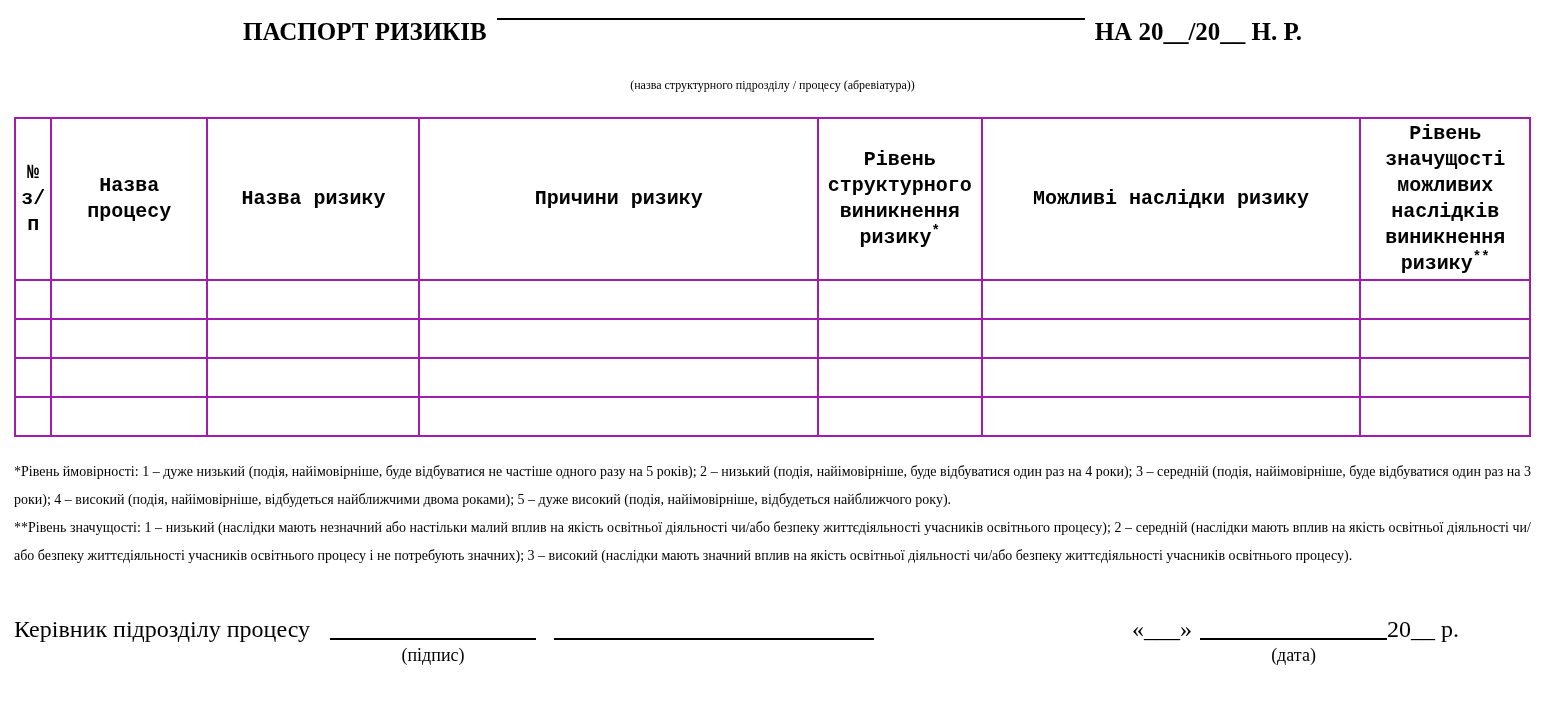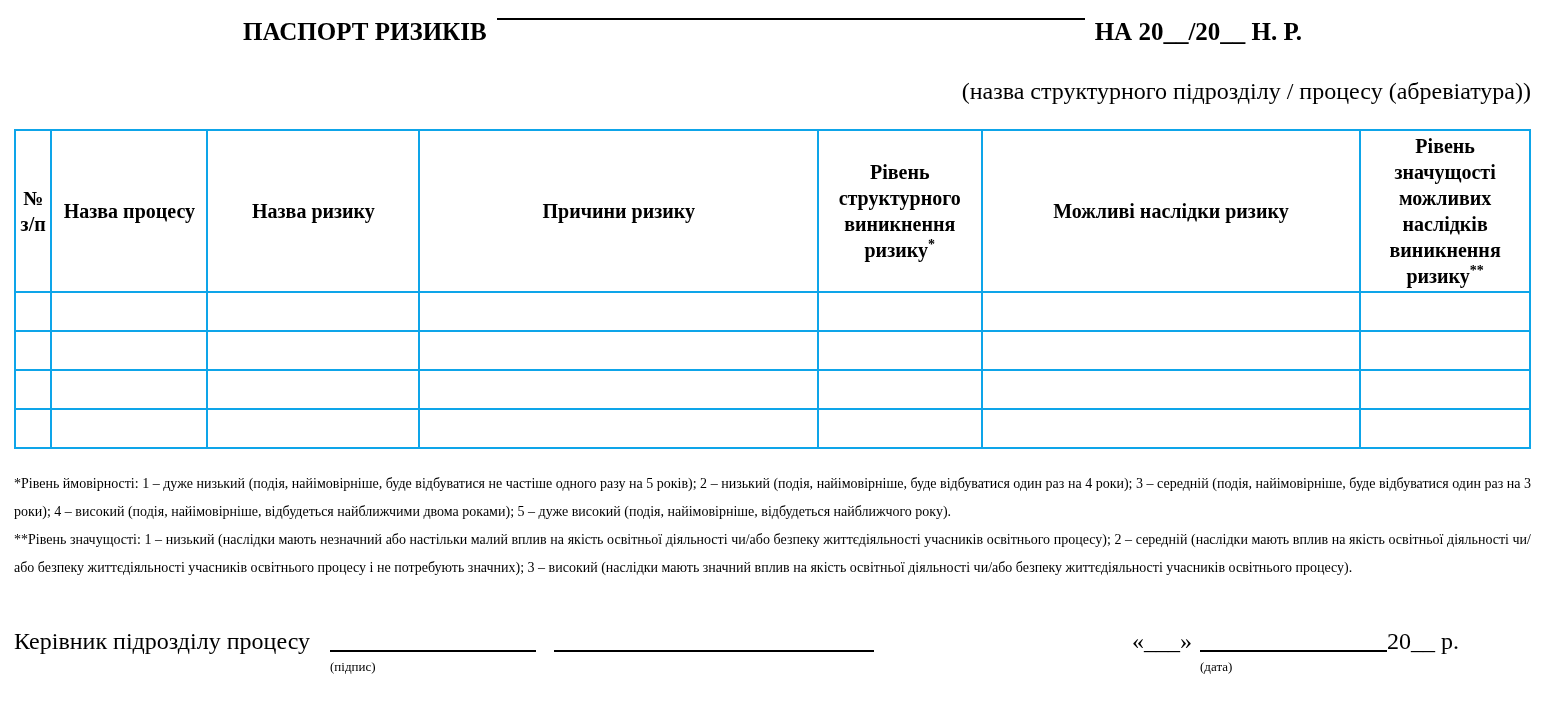--- a/index.html
+++ b/index.html
@@ -15,31 +15,32 @@
   
   .title-line {
     display: flex; align-items: flex-start; justify-content: center;
     font-weight: bold; font-size: 25px; margin-top: 8px; white-space: nowrap;
   }
   .title-blank {
     display: inline-block; width: 588px;
     border-bottom: 2px solid #000; margin: 0 10px;
   }
   .subtitle {
-    text-align: right; font-size: 24px; margin-top: 32px;
+    text-align: center; font-size: 12px; margin-top: 32px;
   }
 
   
   table.risk {
     border-collapse: collapse; table-layout: fixed;
     width: 1517px; margin-top: 24px;
   }
   table.risk th, table.risk td {
-    border: 2px solid #0ea5e9; padding: 2px 6px;
+    border: 2px solid #a21caf; padding: 2px 6px;
     overflow: hidden;
+    font-family: Liberation Mono, monospace;
   }
   table.risk thead th {
     height: 146px; font-size: 20px; font-weight: bold;
     text-align: center; vertical-align: middle; line-height: 1.3;
   }
   table.risk thead th.tight { padding: 18px 1px; }
   table.risk tbody td { height: 39px; }
   table.risk sup { font-size: 0.7em; line-height: 0; }
 
   
@@ -54,22 +55,22 @@
     display: flex; align-items: flex-start;
     font-size: 24px; margin-top: 46px; width: 1517px;
   }
   .sig-label { line-height: 26px; white-space: nowrap; }
   .sig-field { display: inline-block; }
   .blank {
     display: block; height: 24px;
     border-bottom: 2px solid #000;
   }
   .caption {
-    display: block; text-align: left;
-    font-size: 13px; line-height: 20px; padding-top: 5px;
+    display: block; text-align: center;
+    font-size: 18px; line-height: 20px; padding-top: 5px;
   }
   .blank-sign-wrap  { width: 206px; margin-left: 20px; }
   .blank-name-wrap  { width: 320px; margin-left: 18px; }
   .date-group { display: flex; align-items: flex-start; margin-left: auto; margin-right: 72px; }
   .date-day  { line-height: 26px; white-space: nowrap; }
   .date-year { line-height: 26px; white-space: nowrap; }
   .blank-date-wrap { width: 187px; margin-left: 8px; }
 </style>
 </head>
 <body>

